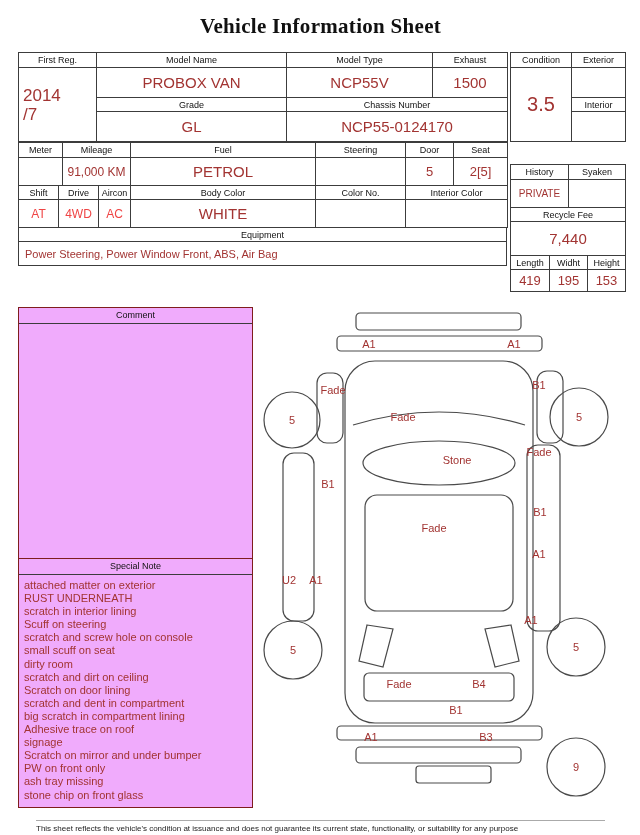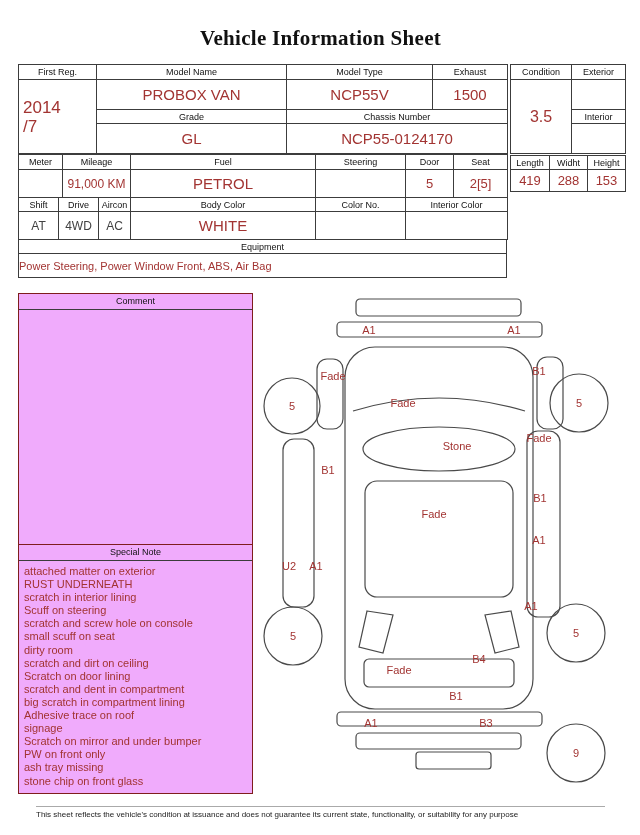--- a/index.html
+++ b/index.html
@@ -1,38 +1,38 @@
 <!DOCTYPE html>
 <html><head>
 <meta charset="utf-8">
 <style>
   *{margin:0;padding:0;box-sizing:border-box}
   html,body{width:640px;height:835px;overflow:hidden}
   body{background:#fff;font-family:"Liberation Sans",sans-serif;color:#111}
   .page{padding:10px 17px 0 18px}
-  .title{font-family:"Liberation Serif",serif;font-size:21px;font-weight:600;text-align:center;margin:16px 0 13px;letter-spacing:.3px}
+  .title{font-family:"Liberation Serif",serif;font-size:21px;font-weight:600;text-align:center;margin:4px 0 13px;letter-spacing:.3px}
   .top{display:flex;gap:3px}
   .colL{display:flex;flex-direction:column;width:489px}
-  .colR{display:flex;flex-direction:column;gap:1px;width:115px}
+  .colR{display:flex;flex-direction:column;gap:22px;width:115px}
   table{border-collapse:collapse;table-layout:fixed;width:100%}
   td{border:1px solid #3c3c3c;text-align:center;vertical-align:middle;padding:0;overflow:hidden;white-space:nowrap}
   .stack table + table{margin-top:-1px}
   td.h{font-size:9px;height:15px;font-weight:400}
   td.h2{font-size:9px;height:14px;font-weight:400}
   td.firstreg{font-size:17px;line-height:19px;text-align:left;padding-left:4px;color:#a23432}
   td.vbig{font-size:15px;height:30px;color:#a23432}
   td.v28big{font-size:15px;height:28px;color:#a23432}
   td.vkm{font-size:12px;height:28px;color:#a23432}
   td.v13{font-size:13px;height:28px;color:#a23432}
-  td.v12{font-size:12px;height:28px;color:#404040}
-  td.cond{font-size:16px;color:#a23432}
+  td.v12{font-size:12px;height:28px;color:#ef4444}
+  td.cond{font-size:20px;color:#a23432}
   td.vpriv{font-size:10px;height:28px;color:#a23432}
   td.vfee{font-size:15px;height:34px;color:#a23432}
   td.vdim{font-size:13px;height:22px;color:#a23432}
-  td.equip{font-size:11px;height:24px;color:#a23432;text-align:left;}
+  td.equip{font-size:11px;height:24px;color:#a23432;text-align:left;padding-left:6px}
   td.empty30{height:30px}
   td.empty28{height:28px}
   .bottom{display:flex;margin-top:15px}
   .left-panel{width:250px}
   .box{border:1px solid #7f1d1d;background:#f0abfc}
   .box + .box{margin-top:-1px}
   .box-hdr{height:16px;line-height:15px;font-size:9px;text-align:center;border-bottom:1px solid #3c3c3c}
   .comment-body{height:234px}
   .note-body{padding:4px 5px 5px;color:#a23432;font-size:11px}
   .note-body div{line-height:13.1px;white-space:nowrap}
@@ -174,36 +174,58 @@
           <tr>
             <td class="h2">Interior</td>
           </tr>
           <tr>
             <td class="empty30"></td>
           </tr>
         </tbody>
       </table>
 
       <div class="stack">
+        <table>
+          <colgroup>
+              <col style="width:58px">
+              <col style="width:57px">
+            </colgroup>
+          <tbody>
+            <tr>
+              <td class="h">History</td>
+              <td class="h">Syaken</td>
+            </tr>
+            <tr>
+              <td class="vpriv">PRIVATE</td>
+              <td class="empty28"></td>
+            </tr>
+            <tr>
+              <td class="h2" colspan="2">Recycle Fee</td>
+            </tr>
+            <tr>
+              <td class="vfee" colspan="2">7,440</td>
+            </tr>
+          </tbody>
+        </table>
 
         <table>
           <colgroup>
               <col style="width:39px">
               <col style="width:38px">
               <col style="width:38px">
             </colgroup>
           <tbody>
             <tr>
               <td class="h2">Length</td>
               <td class="h2">Widht</td>
               <td class="h2">Height</td>
             </tr>
             <tr>
               <td class="vdim">419</td>
-              <td class="vdim">288</td>
+              <td class="vdim">195</td>
               <td class="vdim">153</td>
             </tr>
           </tbody>
         </table>
       </div>
 
     </div>
   </div>
 
   <div class="bottom">
@@ -275,21 +297,21 @@
       <span class="dl" style="left:67px;top:177px">B1</span>
       <span class="dl" style="left:279px;top:205px">B1</span>
       <span class="dl" style="left:173px;top:221px">Fade</span>
       <span class="dl" style="left:278px;top:247px">A1</span>
       <span class="dl" style="left:28px;top:273px">U2</span>
       <span class="dl" style="left:55px;top:273px">A1</span>
       <span class="dl" style="left:270px;top:313px">A1</span>
       <span class="dl" style="left:32px;top:343px">5</span>
       <span class="dl" style="left:315px;top:340px">5</span>
       <span class="dl" style="left:138px;top:377px">Fade</span>
-      <span class="dl" style="left:218px;top:366px">B4</span>
+      <span class="dl" style="left:218px;top:377px">B4</span>
       <span class="dl" style="left:195px;top:403px">B1</span>
       <span class="dl" style="left:110px;top:430px">A1</span>
       <span class="dl" style="left:225px;top:430px">B3</span>
       <span class="dl" style="left:315px;top:460px">9</span>
     </div>
 
   </div>
 
   <div class="footer">This sheet reflects the vehicle's condition at issuance and does not guarantee its current state, functionality, or suitability for any purpose</div>
 

